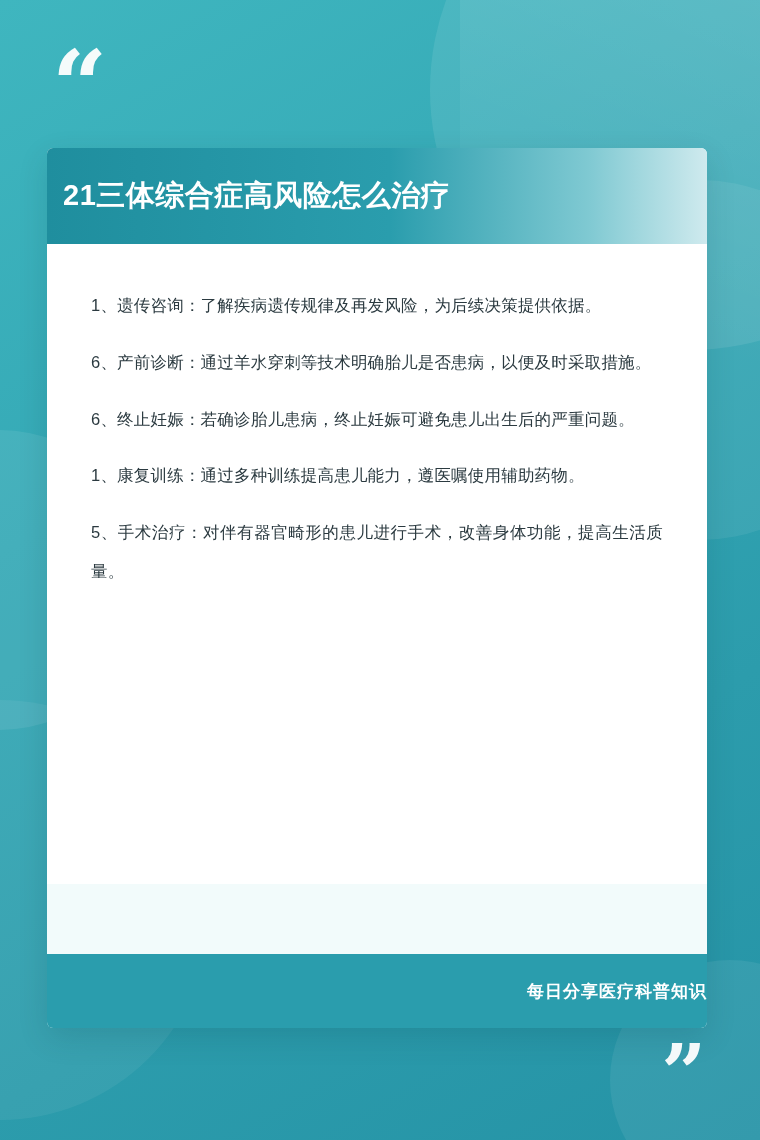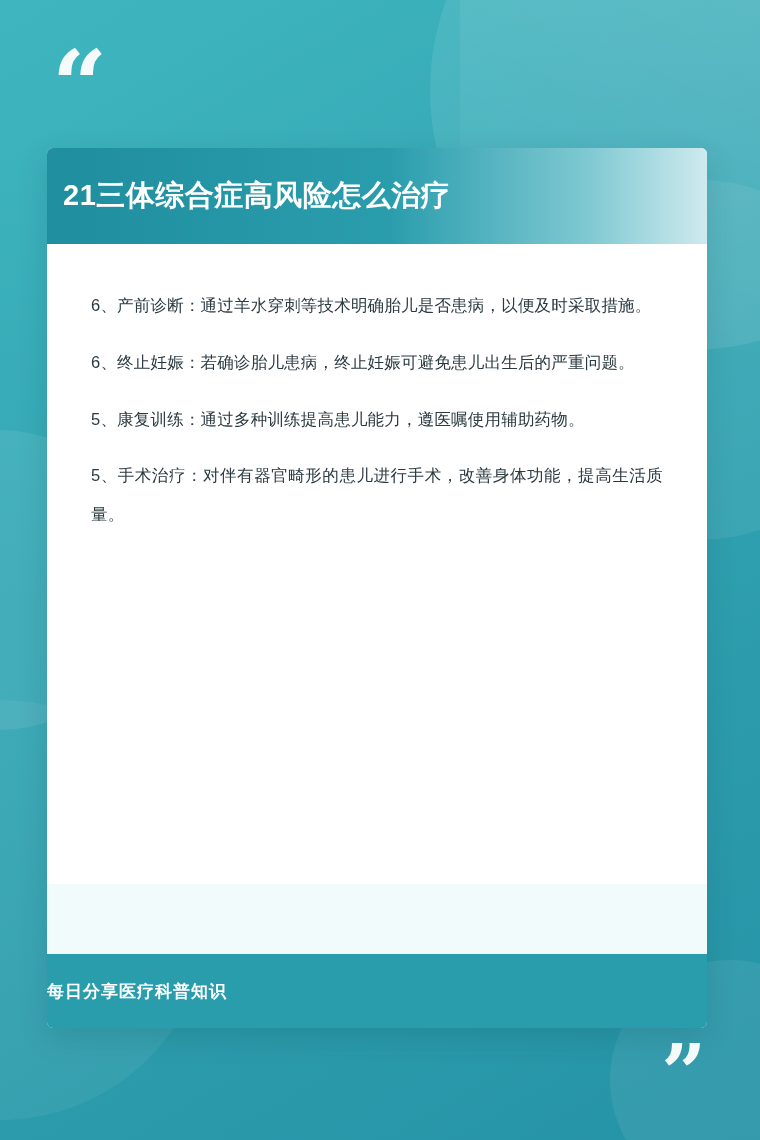--- a/index.html
+++ b/index.html
@@ -115,21 +115,21 @@
 
   .card-footer {
     position: absolute;
     left: 0;
     right: 0;
     bottom: 0;
     height: 74px;
     background: #2a9dad;
     display: flex;
     align-items: center;
-    justify-content: flex-start;
+    justify-content: flex-end;
   }
   .footer-text {
     color: #ffffff;
     font-size: 17px;
     font-weight: 700;
     letter-spacing: 1px;
   }
 </style>
 </head>
 <body>
@@ -145,23 +145,24 @@
 
   <div class="quote-mark quote-open">“</div>
 
   <div class="card">
 
     <div class="card-header">
       <div class="card-title">21三体综合症高风险怎么治疗</div>
     </div>
 
     <div class="card-body">
+      <p class="para">1、遗传咨询：了解疾病遗传规律及再发风险，为后续决策提供依据。</p>
       <p class="para">6、产前诊断：通过羊水穿刺等技术明确胎儿是否患病，以便及时采取措施。</p>
       <p class="para">6、终止妊娠：若确诊胎儿患病，终止妊娠可避免患儿出生后的严重问题。</p>
-      <p class="para">5、康复训练：通过多种训练提高患儿能力，遵医嘱使用辅助药物。</p>
+      <p class="para">1、康复训练：通过多种训练提高患儿能力，遵医嘱使用辅助药物。</p>
       <p class="para">5、手术治疗：对伴有器官畸形的患儿进行手术，改善身体功能，提高生活质量。</p>
     </div>
 
     <div class="card-footer">
       <div class="footer-text">每日分享医疗科普知识</div>
     </div>
 
   </div>
 
   <div class="quote-mark quote-close">”</div>

